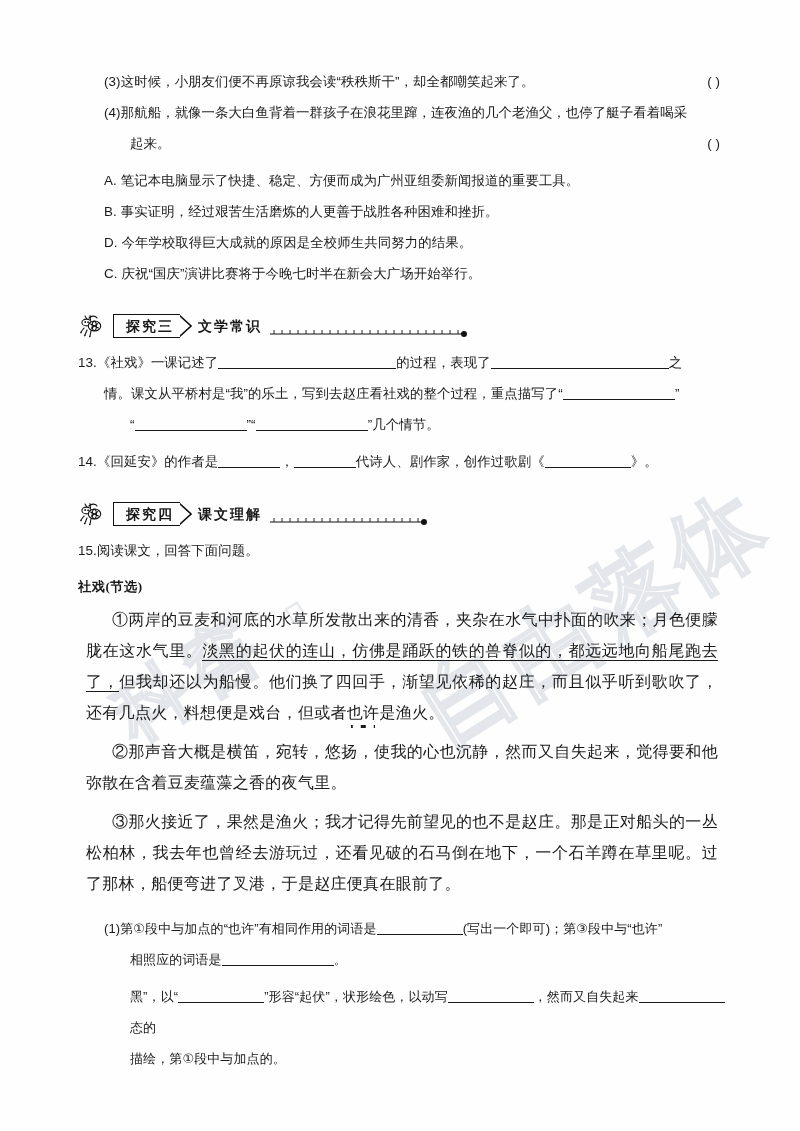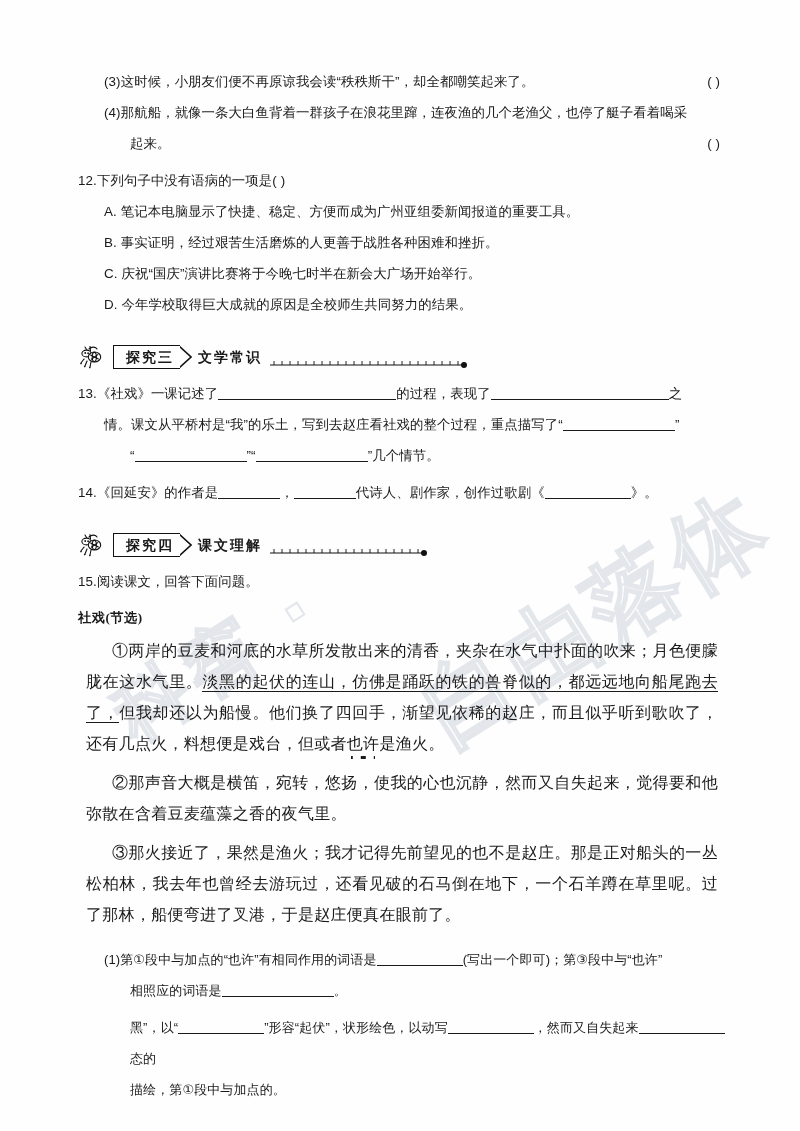--- a/index.html
+++ b/index.html
@@ -222,27 +222,24 @@
 
     <div class="q-line indent1">
       <span>(4)</span><span>那航船，就像一条大白鱼背着一群孩子在浪花里蹿，连夜渔的几个老渔父，也停了艇子看着喝采</span>
     </div>
     <div class="q-line indent2">
       <span class="bracket-right">(          )</span><span>起来。</span>
     </div>
 
     <div class="spacer-6"></div>
 
-    <div class="q-line">
-      <span>12.</span><span>下列句子中没有语病的一项是(        )</span>
-    </div>
     <div class="q-line indent1">A. 笔记本电脑显示了快捷、稳定、方便而成为广州亚组委新闻报道的重要工具。</div>
     <div class="q-line indent1">B. 事实证明，经过艰苦生活磨炼的人更善于战胜各种困难和挫折。</div>
+    <div class="q-line indent1">D. 今年学校取得巨大成就的原因是全校师生共同努力的结果。</div>
     <div class="q-line indent1">C. 庆祝“国庆”演讲比赛将于今晚七时半在新会大广场开始举行。</div>
-    <div class="q-line indent1">D. 今年学校取得巨大成就的原因是全校师生共同努力的结果。</div>
 
     <div class="spacer-10"></div>
 
     <div class="banner">
       <span class="bee">
         <svg viewBox="0 0 34 26" width="34" height="26" aria-hidden="true">
           <g stroke="#111" stroke-width="1.1" fill="none" stroke-linecap="round">
             <path d="M7 3 L9.5 7"></path>
             <path d="M12 2.5 L12.5 7"></path>
             <ellipse cx="8.5" cy="9.5" rx="4.6" ry="3.4" fill="#fff"></ellipse>

